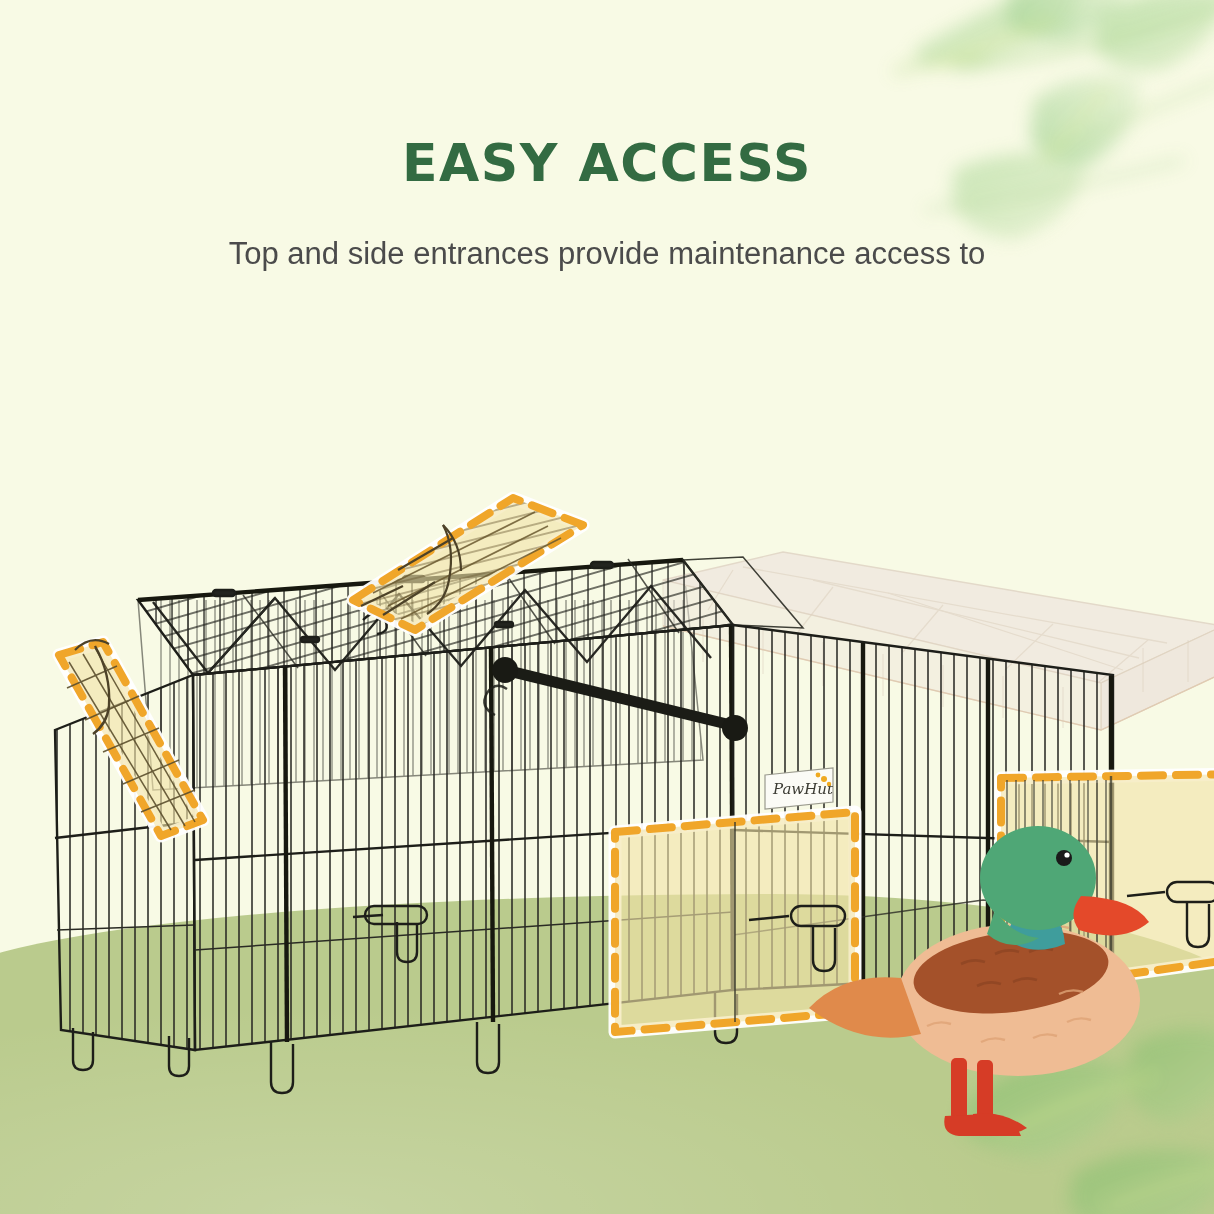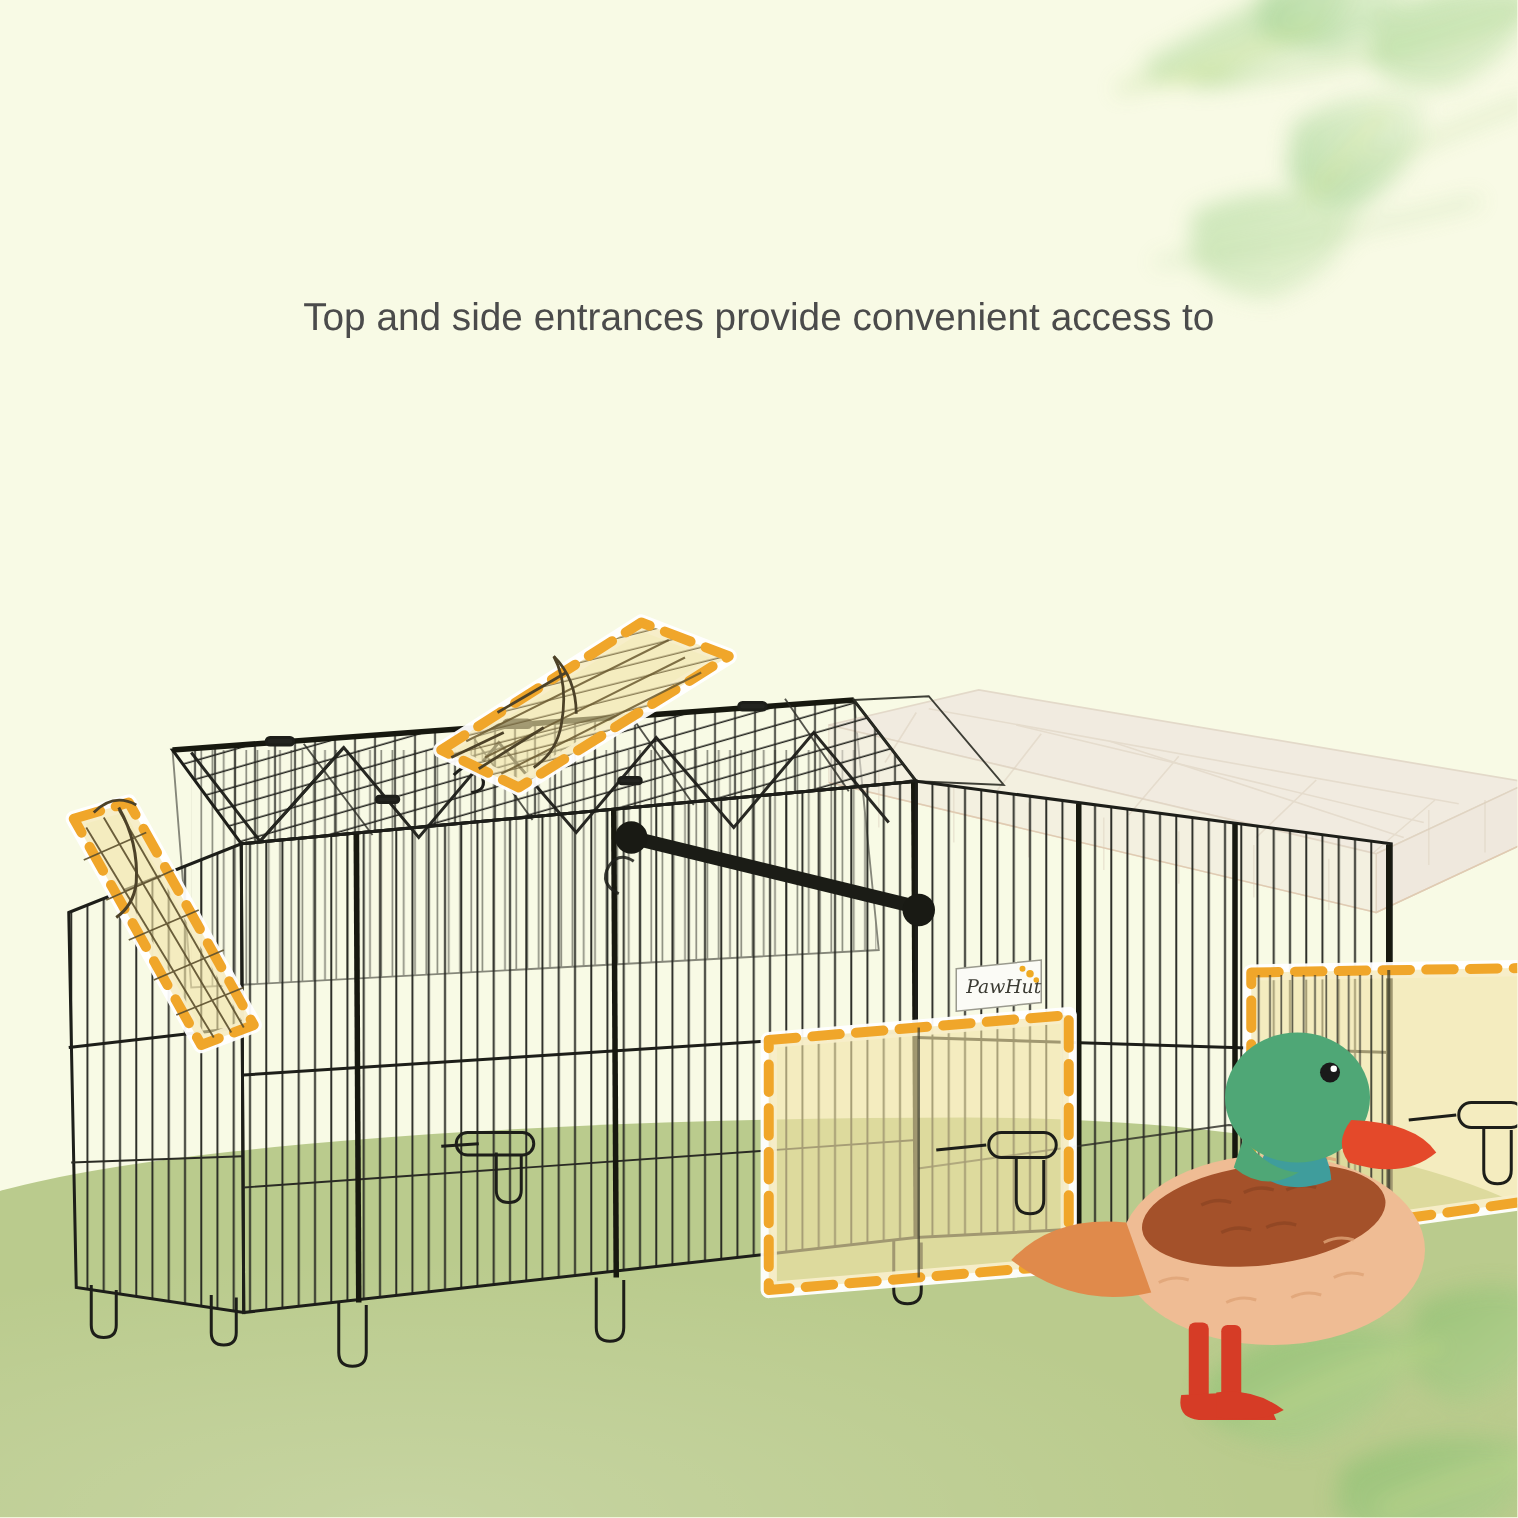--- a/index.html
+++ b/index.html
@@ -109,22 +109,23 @@
           <stop offset="100%" stop-color="#B9D295"></stop>
       </linearGradient>
     </defs>
     <path d="M20 120 Q100 55 185 85 Q180 150 95 175 Q40 168 18 146 Z" fill="url(#lg3)" opacity=".8"></path>
     <path d="M190 60 Q255 30 300 60 Q292 120 225 140 Q190 130 182 100 Z" fill="url(#lg3)" opacity=".7"></path>
     <path d="M130 190 Q205 150 285 175 Q275 238 195 258 Q140 250 124 220 Z" fill="url(#lg3)" opacity=".75"></path>
     <path d="M60 150 Q130 112 210 92" stroke="#CBE08C" stroke-width="5" fill="none" opacity=".9"></path>
     <path d="M160 225 Q225 195 296 182" stroke="#CFE290" stroke-width="5" fill="none" opacity=".85"></path>
   </svg>
 
+  <div class="headline">EASY ACCESS</div>
   <div class="subline">
-    <span>Top and side entrances provide convenient access to</span>
+    <span>Top and side entrances provide maintenance access to</span>
   </div>
 
   <div id="product">
   <svg viewBox="0 0 1214 720" preserveAspectRatio="none">
 
     <defs>
 
       <pattern id="barsFront" width="13" height="10" patternUnits="userSpaceOnUse">
         <line x1="1" y1="0" x2="1" y2="10" stroke="#23241f" stroke-width="1.5"></line>
       </pattern>

